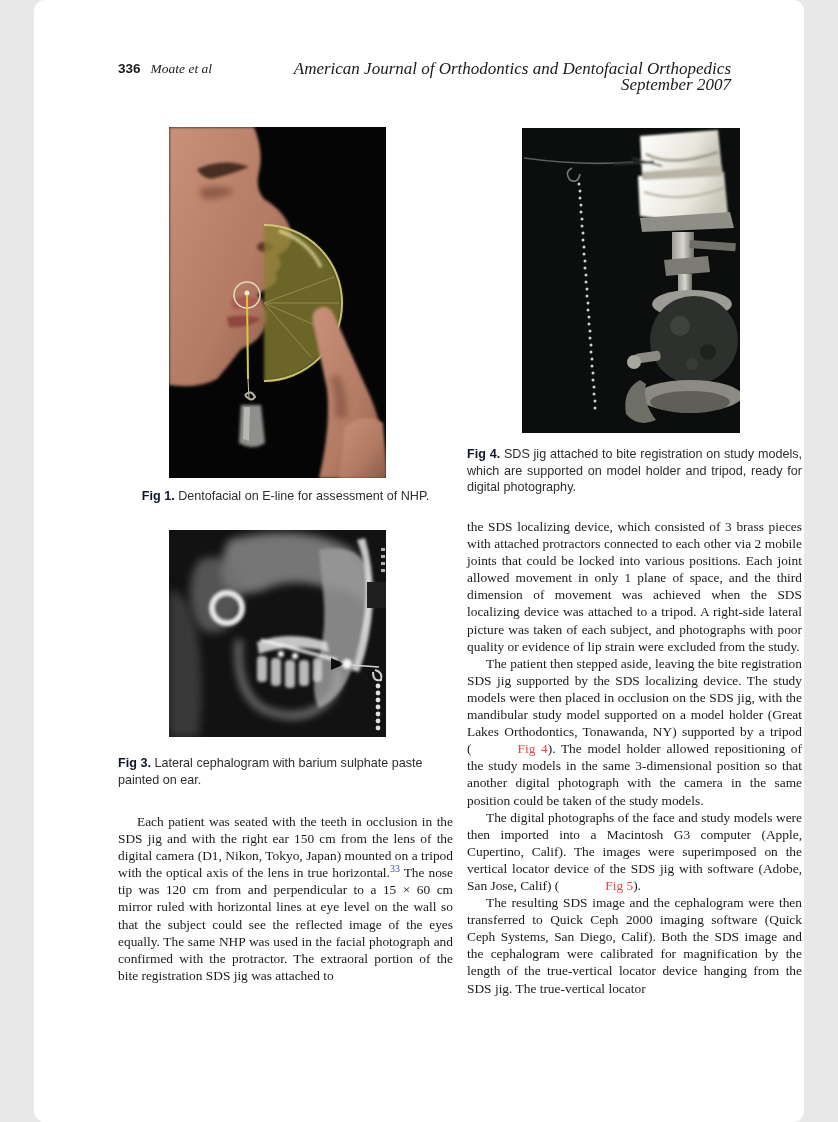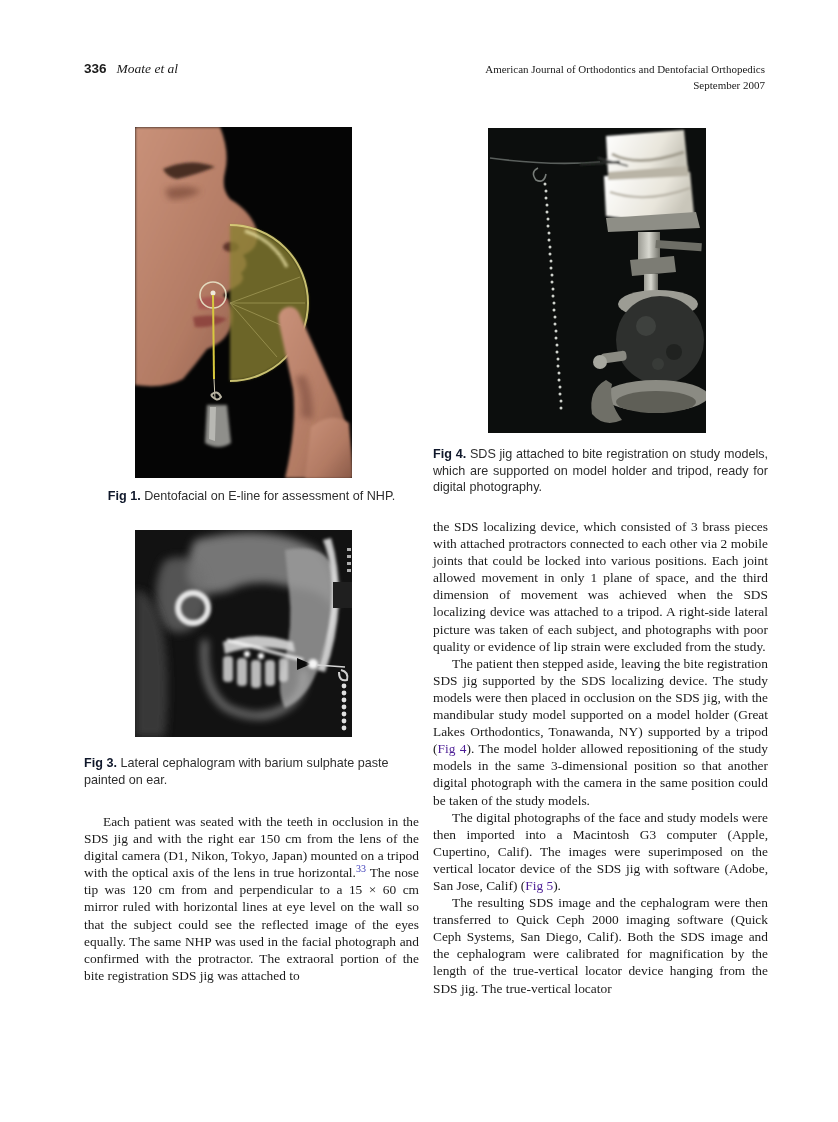--- a/index.html
+++ b/index.html
@@ -1,39 +1,40 @@
 <!DOCTYPE html>
 <html><head>
 <meta charset="utf-8">
 <style>
   * { margin: 0; padding: 0; box-sizing: border-box; }
   html,body { background:#e8e8e8; }
   .page {
     position: relative;
-    width: 838px;
+    width: 770px;
     height: 1122px;
     margin: 0 auto;
     background: #ffffff;
     font-family: "Liberation Serif", serif;
     color: #1a1a1a;
     overflow: hidden;
+    border-radius: 11px;
   }
   
   .running-head-left {
     position: absolute; left: 84px; top: 61px;
     font-size: 13.5px;
   }
   .running-head-left .pagenum {
     font-family: "Liberation Sans", sans-serif;
     font-weight: bold; font-style: normal; margin-right: 10px;
   }
   .running-head-left .authors { font-style: italic; }
   .running-head-right {
     position: absolute; right: 73px; top: 61px;
-    text-align: right; font-size: 11px; line-height: 16px;
+    text-align: right; font-style: italic; font-size: 17px; line-height: 16px;
   }
   
   .fig-photo { position: absolute; display: block; background:#000; }
   .fig2-photo { left: 135px; top: 127px; width: 217px; height: 351px; }
   .fig3-photo { left: 135px; top: 530px; width: 217px; height: 207px; }
   .fig4-photo { left: 488px; top: 128px; width: 218px; height: 305px; }
   .caption {
     font-family: "Liberation Sans", sans-serif;
     font-size: 12.6px; line-height: 16.5px; color: #2e2e2e;
   }
@@ -41,21 +42,21 @@
   .cap2 { position: absolute; left: 84px; top: 488px; width: 335px; text-align: center; }
   .cap3 { position: absolute; left: 84px; top: 755px; width: 335px; text-align: left; }
   .cap4 { position: absolute; left: 433px; top: 446px; width: 335px; text-align: justify; }
   
   .bodytext {
     font-size: 13.4px; line-height: 17.1px; text-align: justify;
   }
   .bodytext p.indent { text-indent: 19px; }
   .body-left  { position: absolute; left: 84px; top: 813px; width: 335px; }
   .body-right { position: absolute; left: 433px; top: 518px; width: 335px; }
-  .figlink { color: #4c1d95; cursor: pointer; }
+  .figlink { color: #ef4444; cursor: pointer; margin-left: 46px; }
   sup.cite {
     color: #3a3ab8; font-size: 10px; vertical-align: super; line-height: 0; cursor: pointer; margin-top: 24px;
   }
 </style>
 </head>
 <body>
 
 <div class="page">
 
   <div class="running-head-left">

